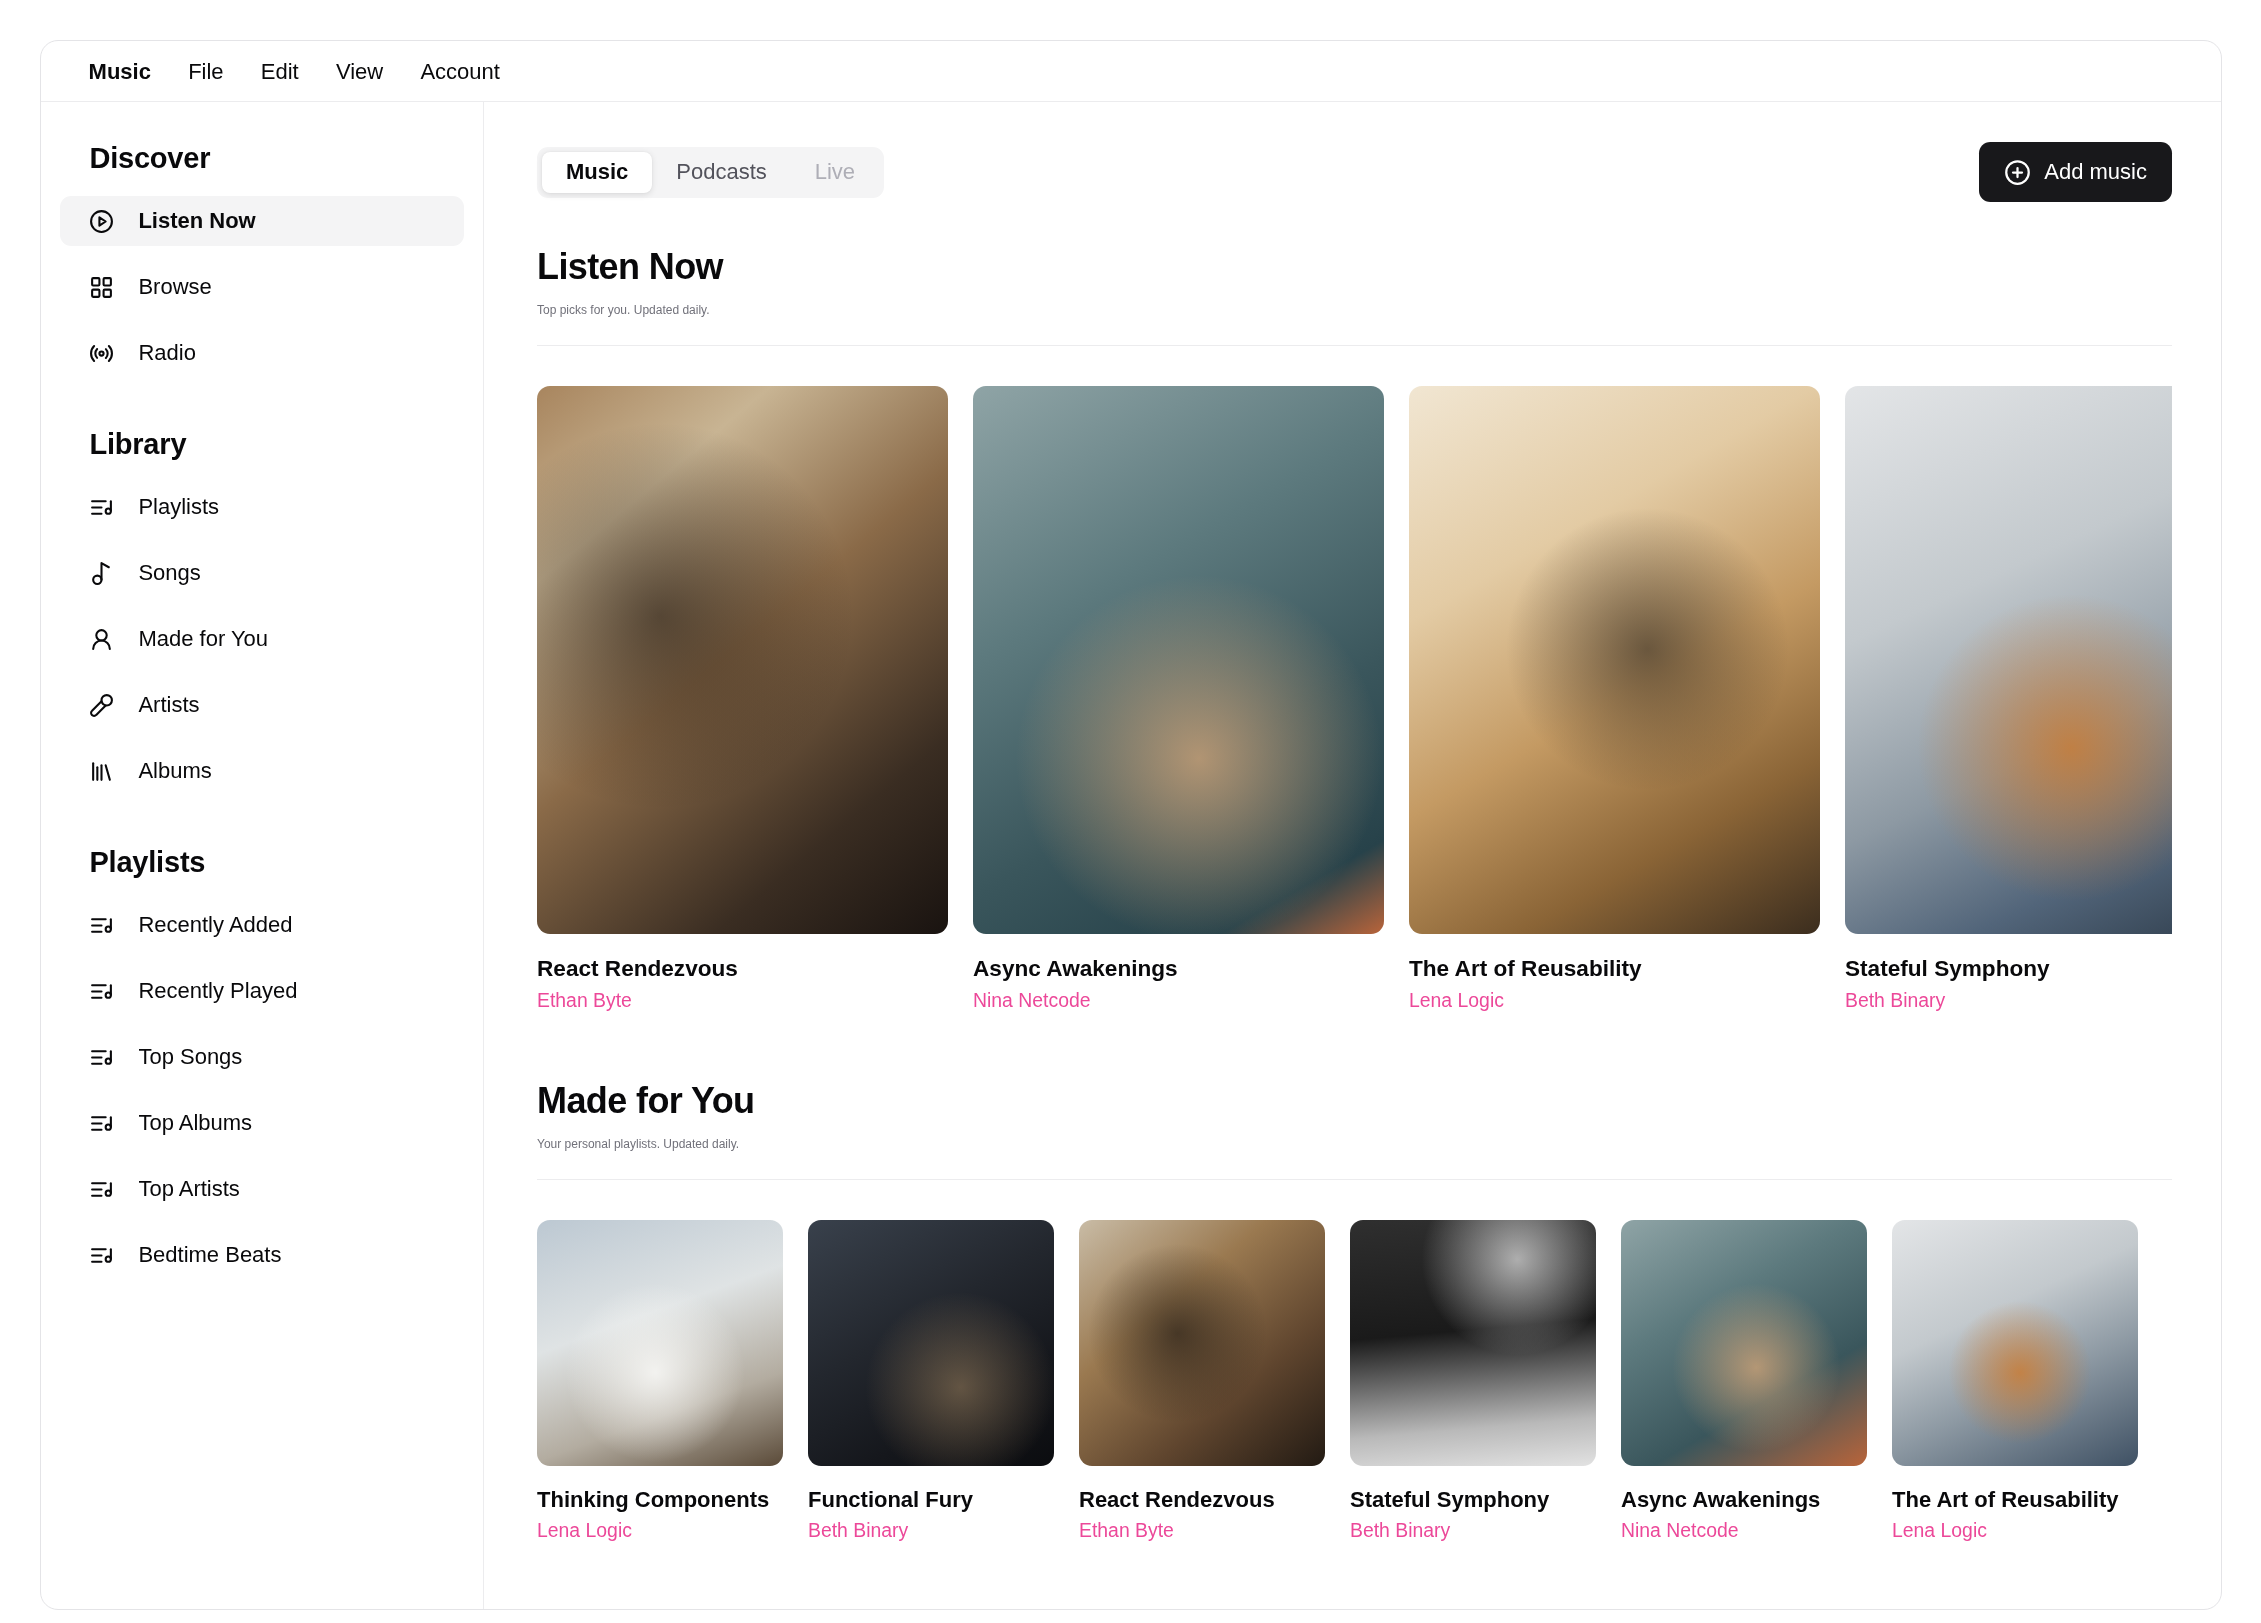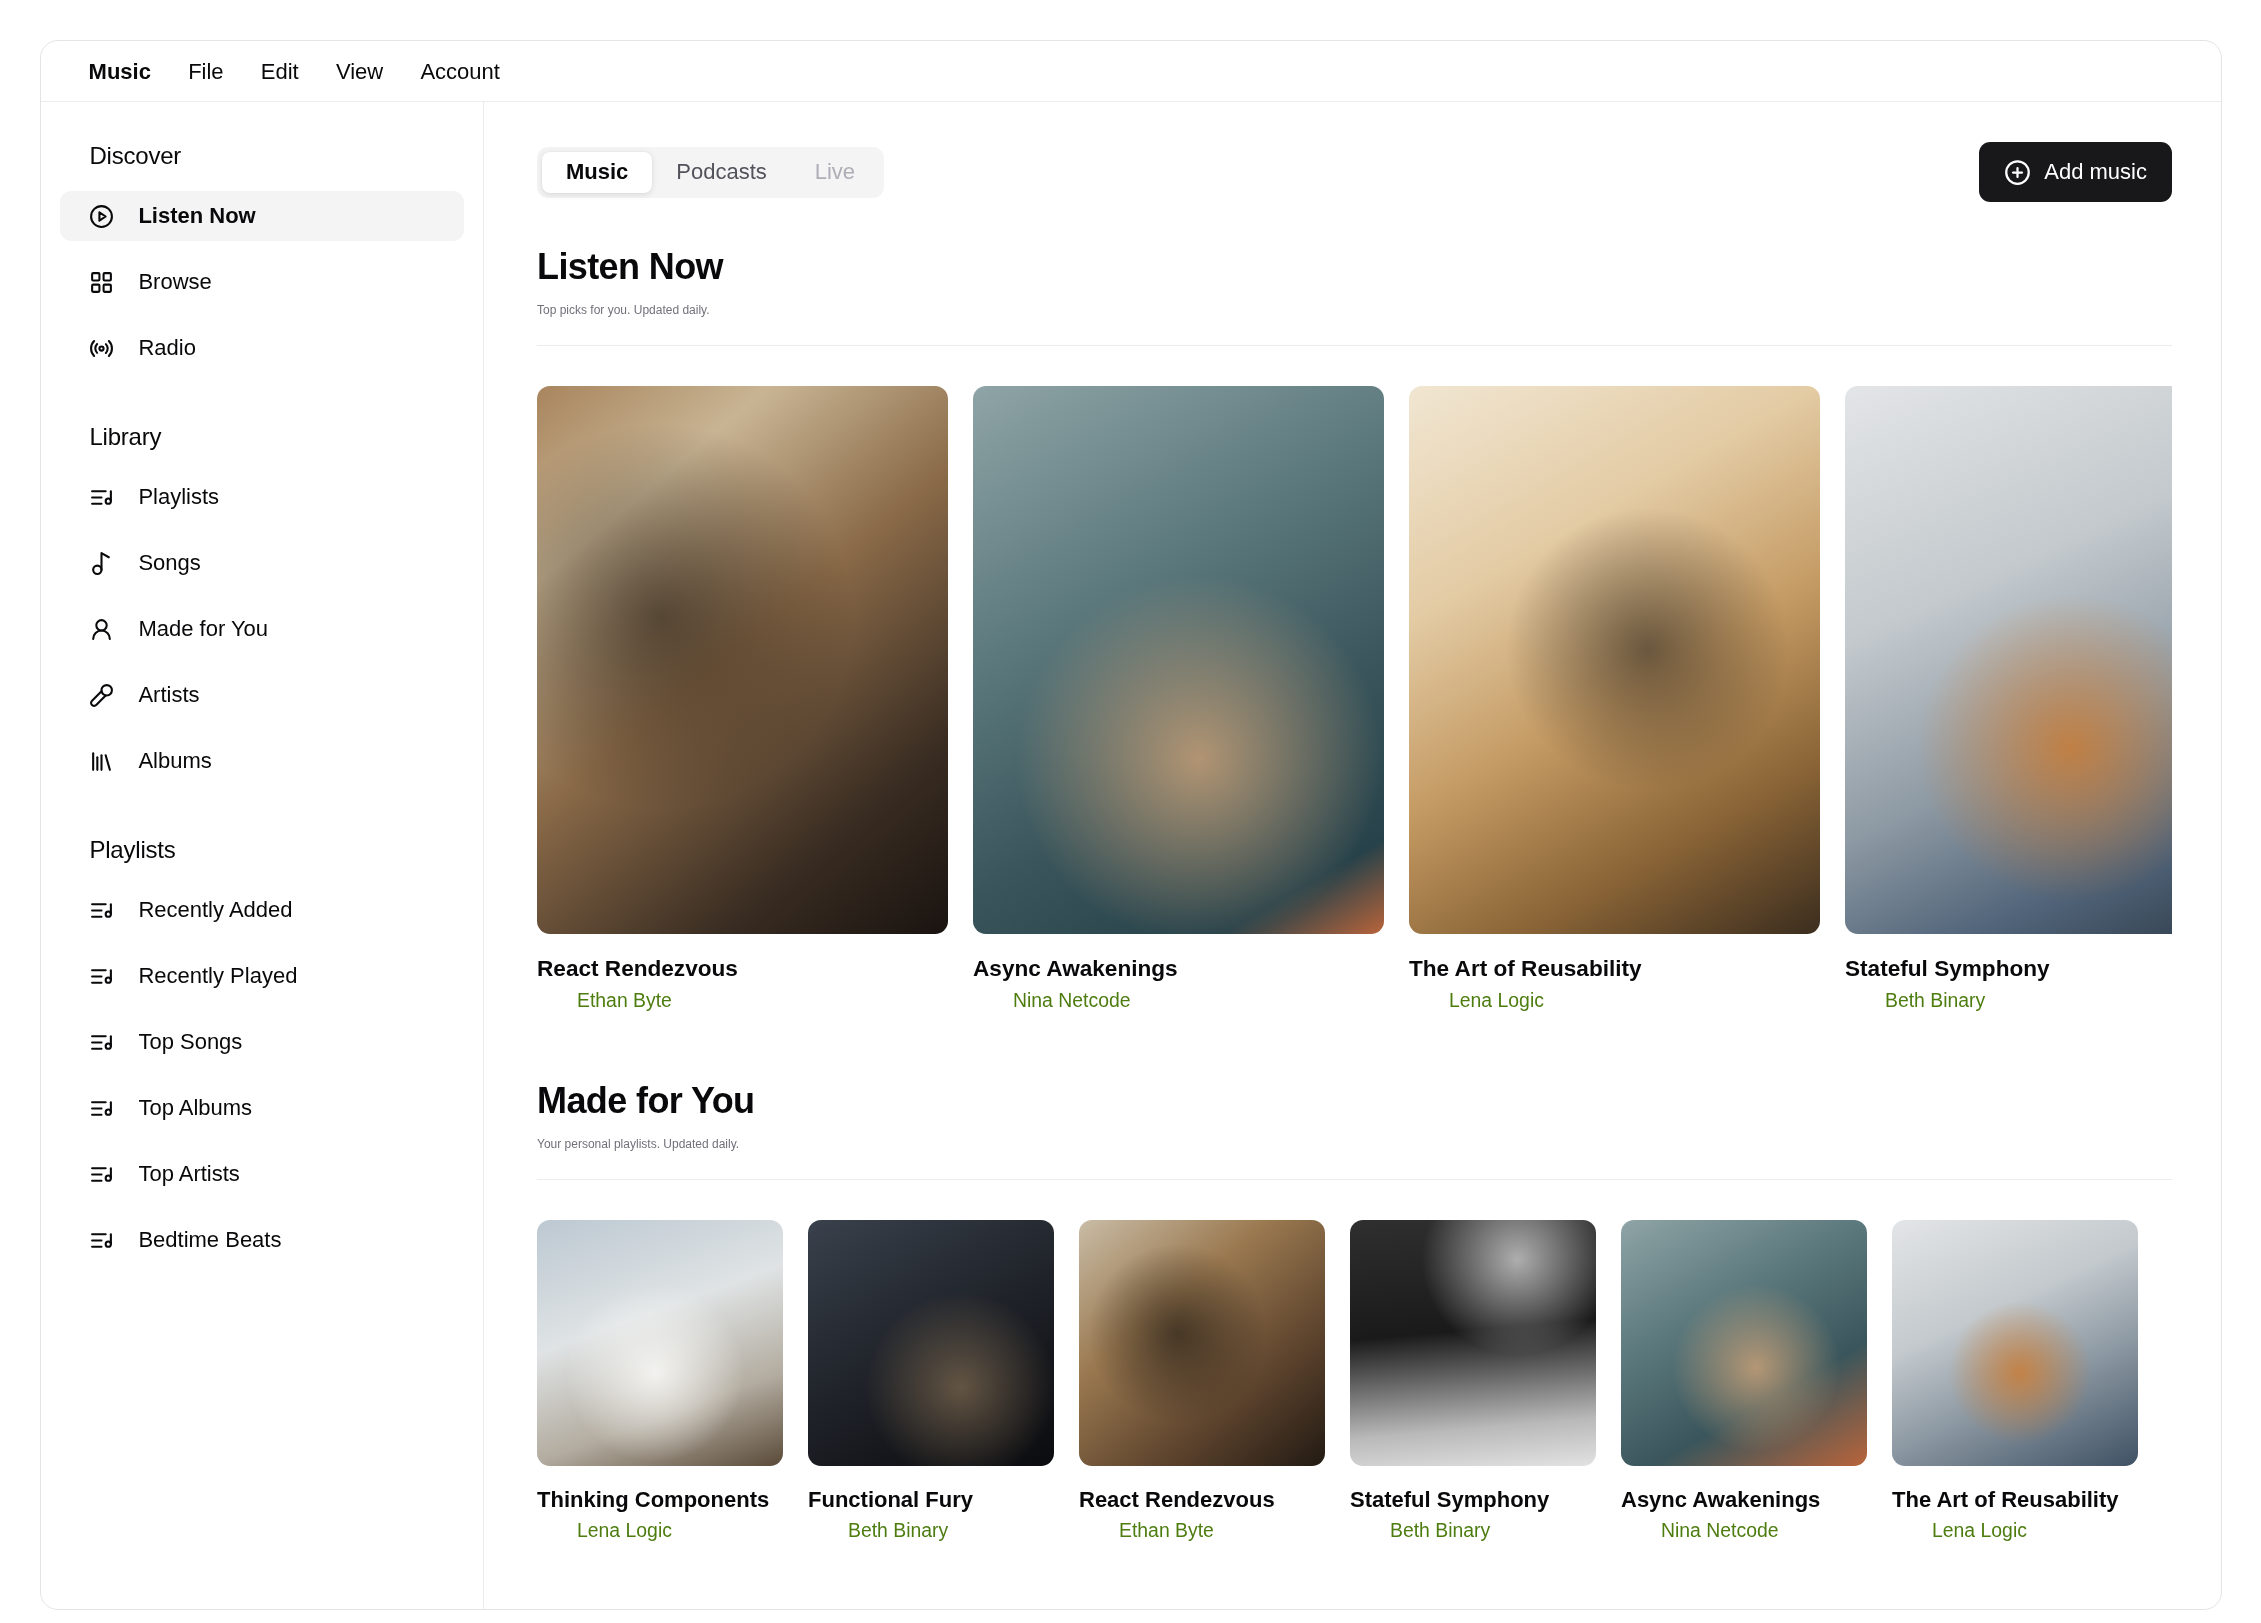--- a/index.html
+++ b/index.html
@@ -38,21 +38,21 @@
 
   
   .sidebar {
     flex: 0 0 443px; width: 443px;
     border-right: 1.6px solid #ececee;
     padding: 40px 19.4px 0 19.4px;
   }
   .side-section { margin-top: 50px; }
   .side-section:first-child { margin-top: 0; }
   .side-title {
-    font-size: 24px; font-weight: 400; letter-spacing: -0.2px;
+    font-size: 29px; font-weight: 700; letter-spacing: -0.2px;
     margin: 0 0 21px 29px;
   }
   .side-item {
     display: flex; align-items: center; gap: 24px;
     height: 50px; padding: 0 29px; margin-bottom: 16px;
     border-radius: 11.3px; font-size: 22px; font-weight: 400;
     cursor: pointer; color: #09090b;
   }
   .side-item.active { background: #f4f4f5; font-weight: 700; }
   .side-item .icon { display: flex; align-items: center; }
@@ -97,21 +97,21 @@
   .section-sub { font-size: 12px; color: #71717a; margin-top: 11.3px; line-height: 24px; }
   .divider { height: 1.6px; background: #ececee; margin-top: 22.6px; }
 
   .covers-row { display: flex; gap: 25px; margin-top: 40px; overflow: hidden; }
   .card { flex: 0 0 auto; cursor: pointer; }
   .cover { border-radius: 13px; }
   .card.large .cover { width: 411px; height: 548px; }
   .card.small .cover { width: 246px; height: 246px; }
   .card-title { font-size: 22.6px; font-weight: 700; margin-top: 21px; line-height: 27.5px; }
   .card.small .card-title { font-size: 22px; margin-top: 19.4px; line-height: 27px; }
-  .card-artist { font-size: 19.4px; color: #4d7c0f; margin-top: 6.5px; line-height: 23.5px; margin-left: 40px; }
+  .card-artist { font-size: 19.4px; color: #ec4899; margin-top: 6.5px; line-height: 23.5px; }
 </style>
 </head>
 <body>
 
 <div class="screen">
   <div class="app">
 
     <div class="menubar">
       <div class="menu-item app-name">Music</div>
       <div class="menu-item">File</div>

